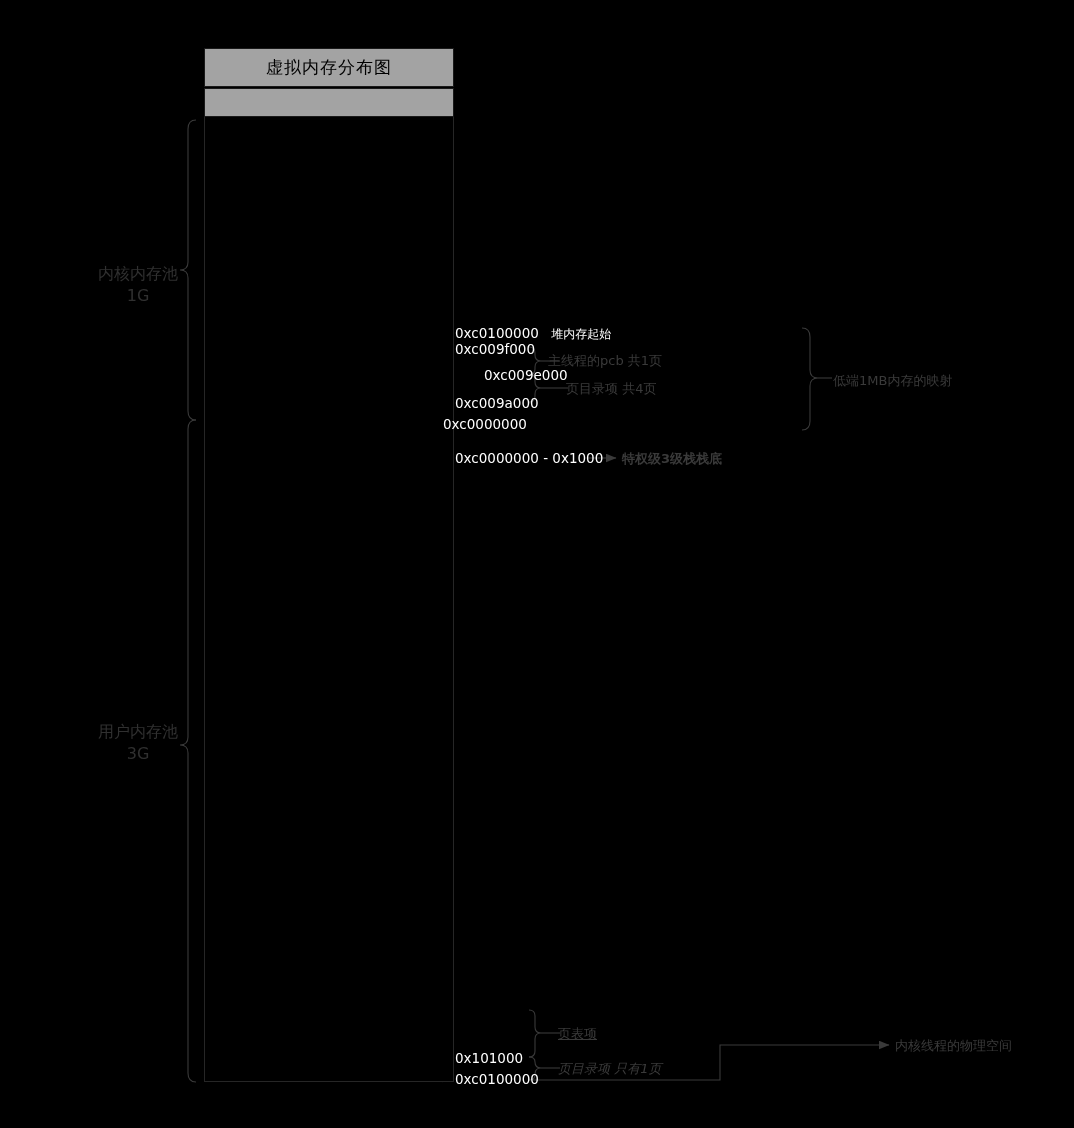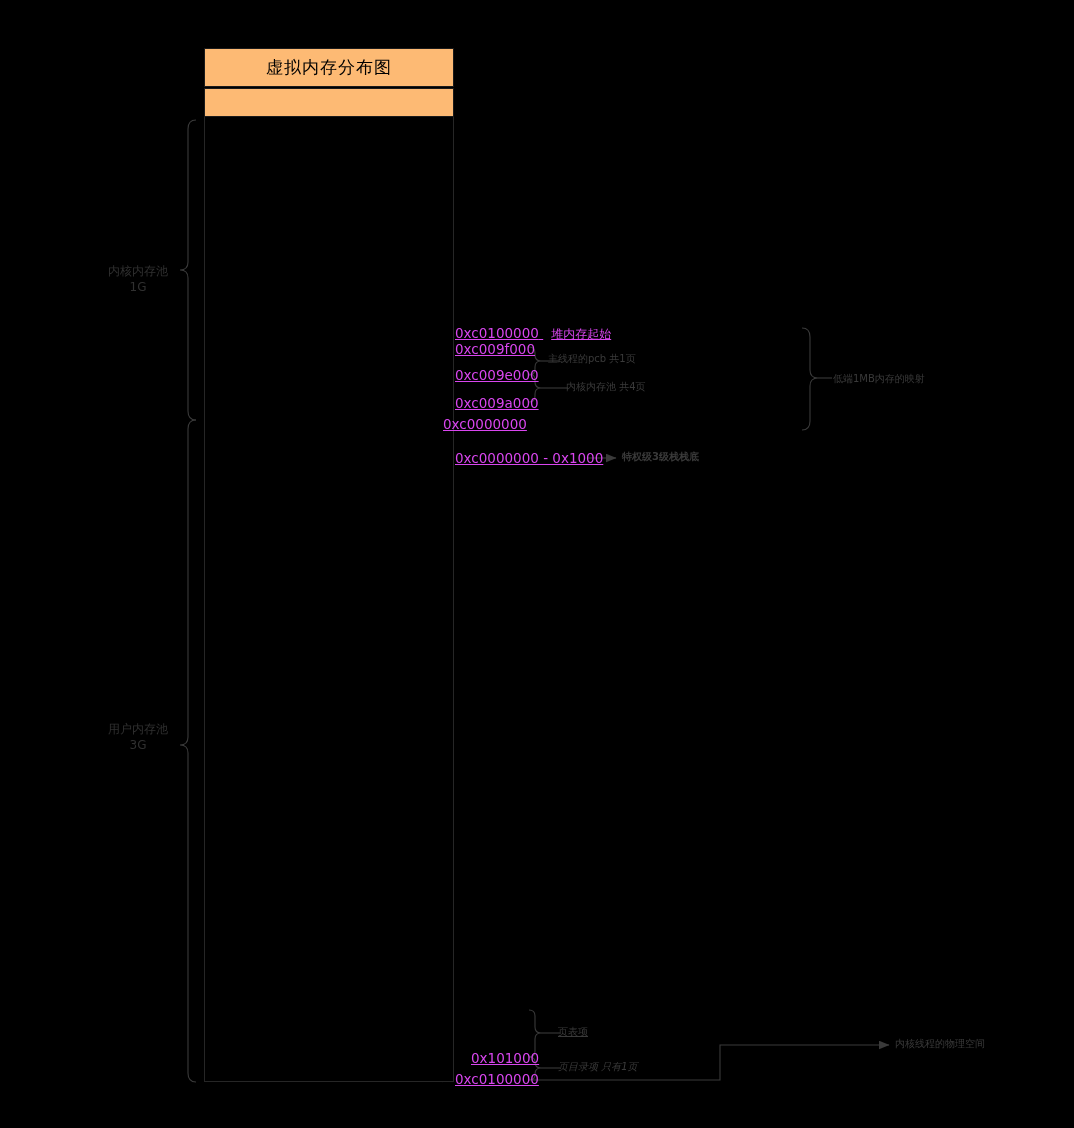--- a/index.html
+++ b/index.html
@@ -17,21 +17,21 @@
   #canvas {
     position: absolute;
     left: 0; top: 0;
     width: 1074px;
     height: 1128px;
   }
   .abs { position: absolute; }
 
   
   .white-box {
-    background: #fdba74;
+    background: #a3a3a3;
     border: 1.5px solid #1a1a1a;
     box-sizing: border-box;
   }
   .title-box {
     left: 204px; top: 48px;
     width: 250px; height: 39px;
     display: flex;
     align-items: center;
     justify-content: center;
   }
@@ -50,34 +50,33 @@
     left: 204px; top: 117px;
     width: 250px; height: 965px;
     border: 1.5px solid #262626;
     border-top: none;
     box-sizing: border-box;
     background: #000000;
   }
 
   
   .lbl {
-    color: #d946ef;
+    color: #ffffff;
     font-size: 13px;
     white-space: nowrap;
     line-height: 1.25;
-    text-decoration: underline;
   }
   .lbl-addr { font-size: 13.5px; }
   .lbl-pool {
     color: #303030;
-    font-size: 12px;
+    font-size: 16px;
     text-align: center;
     line-height: 1.35;
   }
-  .lbl-note { color: #3a3a3a; font-size: 10px; white-space: nowrap; }
+  .lbl-note { color: #3a3a3a; font-size: 13px; white-space: nowrap; }
 </style>
 </head>
 <body>
 
 <svg id="canvas" viewBox="0 0 1074 1128" xmlns="http://www.w3.org/2000/svg">
   <defs>
     <marker id="arw" markerWidth="11" markerHeight="9" refX="10.5" refY="4.5" orient="auto" markerUnits="userSpaceOnUse">
       <path d="M0,0 L11,4.5 L0,9 z" fill="#3a3a3a"></path>
     </marker>
   </defs>
@@ -135,27 +134,27 @@
 <div class="abs lbl-pool" style="left:92px; top:721px; width:92px;">
   <div>用户内存池</div>
   <div>3G</div>
 </div>
 
 <div class="abs lbl lbl-addr" style="left:455px; top:325px;">
   <span>0xc0100000</span>
   <span style="margin-left:8px; font-size:12px;">堆内存起始</span>
 </div>
 <div class="abs lbl lbl-addr" style="left:455px; top:341px;">0xc009f000</div>
-<div class="abs lbl lbl-addr" style="left:455px; top:367px;">0xc009e000</div>
+<div class="abs lbl lbl-addr" style="left:455px; top:367px;padding-left:29px;">0xc009e000</div>
 <div class="abs lbl lbl-addr" style="left:455px; top:395px;text-align:center;">0xc009a000</div>
 <div class="abs lbl lbl-addr" style="left:443px; top:416px;">0xc0000000</div>
 <div class="abs lbl lbl-addr" style="left:455px; top:450px;">0xc0000000 - 0x1000</div>
-<div class="abs lbl lbl-addr" style="left:455px; top:1050px;padding-left:16px;">0x101000</div>
+<div class="abs lbl lbl-addr" style="left:455px; top:1050px;">0x101000</div>
 <div class="abs lbl lbl-addr" style="left:455px; top:1071px;">0xc0100000</div>
 
 <div class="abs lbl-note" style="left:548px; top:352px;">主线程的pcb 共1页</div>
-<div class="abs lbl-note" style="left:566px; top:380px;">内核内存池 共4页</div>
+<div class="abs lbl-note" style="left:566px; top:380px;">页目录项 共4页</div>
 <div class="abs lbl-note" style="left:833px; top:372px;">低端1MB内存的映射</div>
 <div class="abs lbl-note" style="left:558px; top:1025px;text-decoration:underline;">页表项</div>
 <div class="abs lbl-note" style="left:558px; top:1060px;font-style:italic;">页目录项 只有1页</div>
 
 <div class="abs lbl-note" style="left:622px; top:450px;font-weight:bold;">特权级3级栈栈底</div>
 <div class="abs lbl-note" style="left:895px; top:1037px;">内核线程的物理空间</div>
 
 </body></html>

